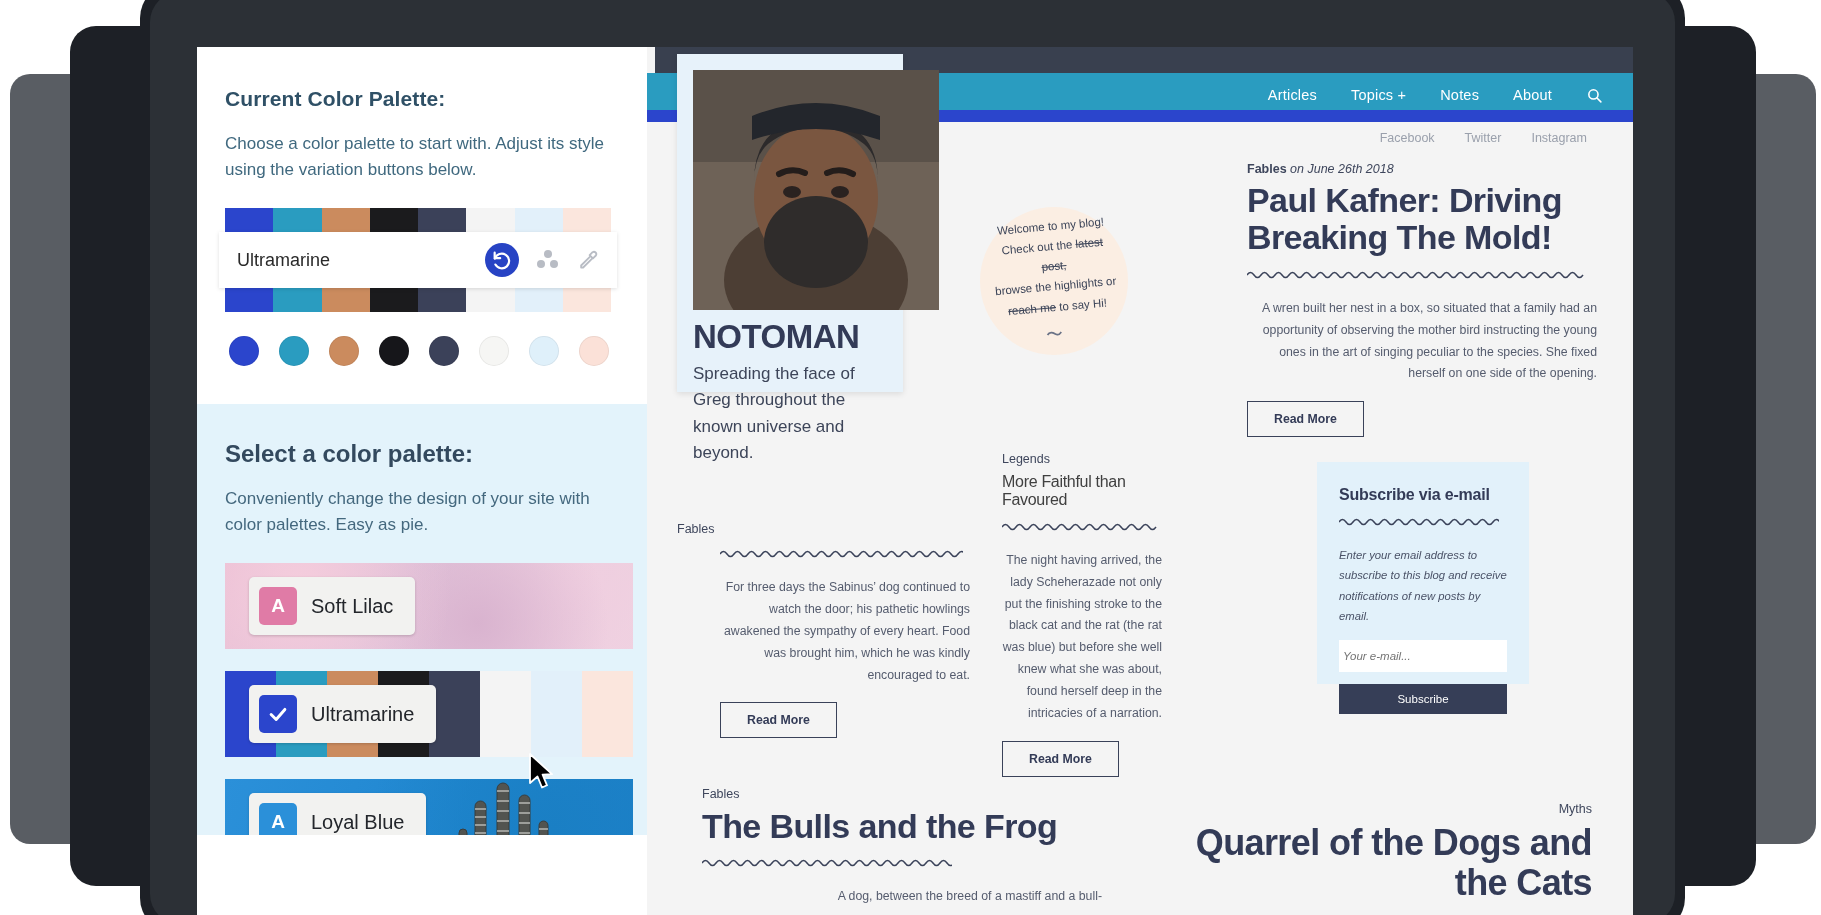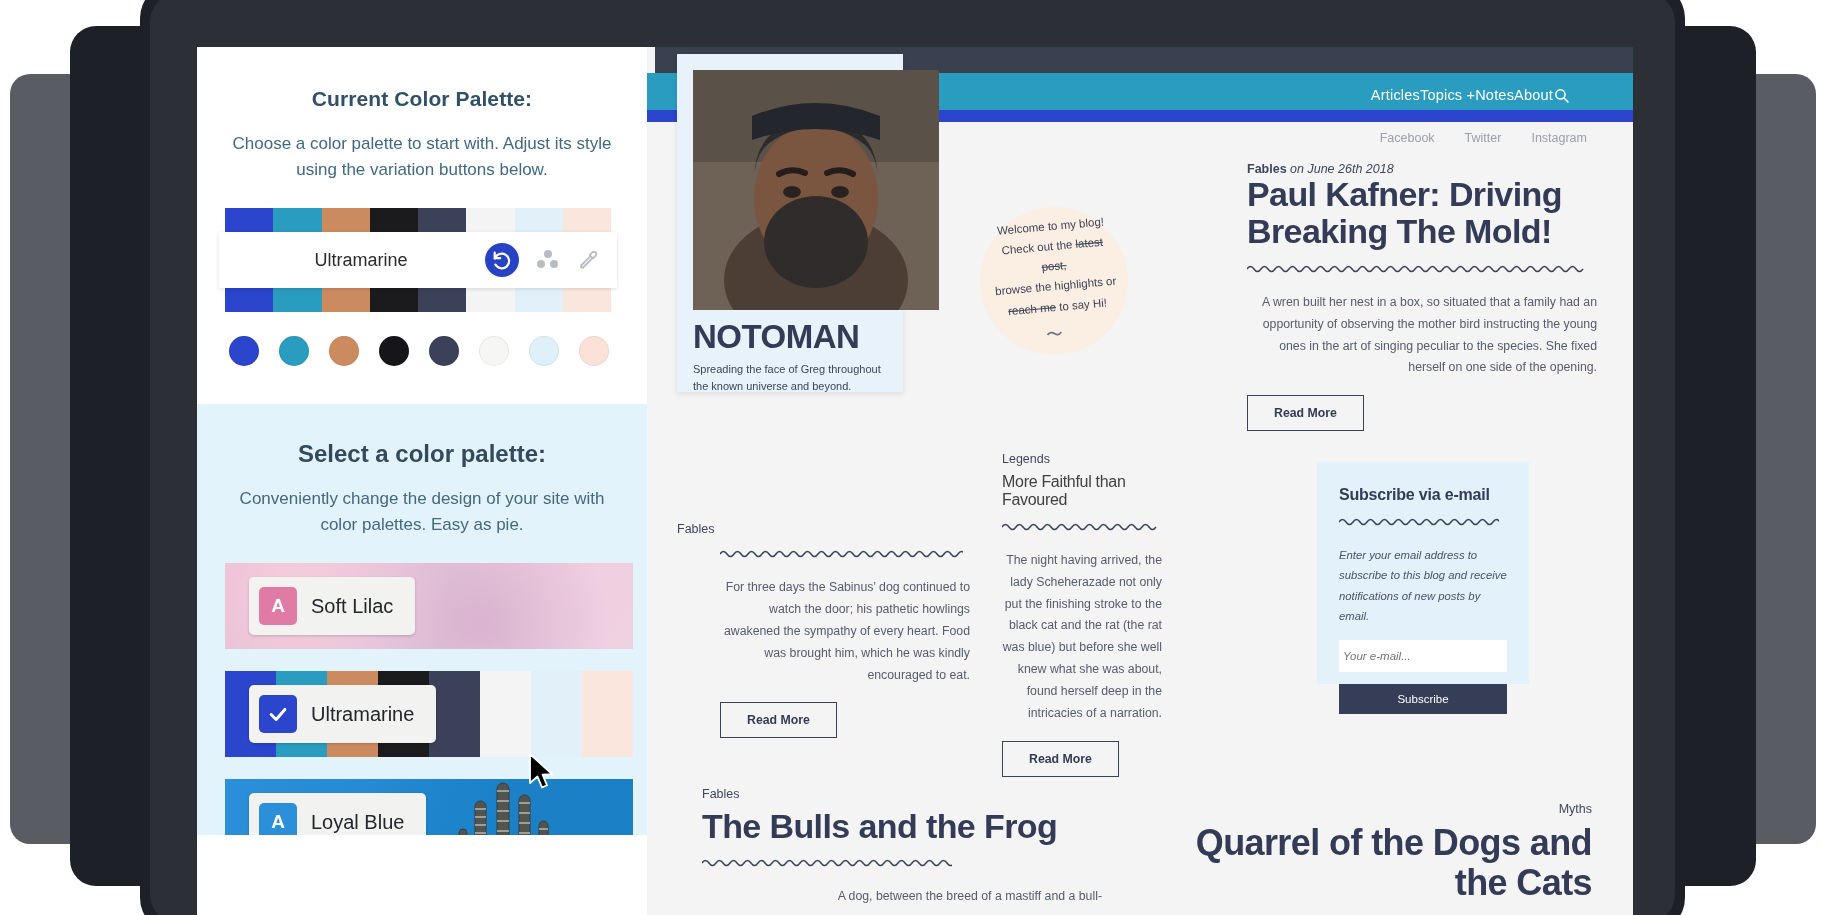--- a/index.html
+++ b/index.html
@@ -45,21 +45,20 @@
     width: 1436px; height: 868px;
     background: #ffffff;
     overflow: hidden;
   }
 
   
   .customizer {
     position: absolute; left: 0; top: 0; width: 450px; height: 788px;
     background: #e5e5e5;
     overflow: hidden;
-    text-align: center;
   }
   .cz-top { padding: 40px 28px 38px 28px; background:#fff; }
   .cz-title {
     font-size: 21px; font-weight: bold; color: #2f5066; letter-spacing: .1px;
     margin-bottom: 20px;
   }
   .cz-desc {
     font-size: 17px; line-height: 1.5; color: #40697f;
   }
   .palette-strip-wrap { margin-top: 26px; position: relative; }
@@ -145,34 +144,34 @@
   .check { width: 22px; height: 22px; }
 
   .cursor { position: absolute; left: 330px; top: 705px; z-index: 20; width: 28px; height: 40px; }
 
   
   .preview { position: absolute; left: 450px; top: 0; width: 986px; height: 868px; background: #f4f4f4; }
   .hdr-stack { position: absolute; left: 0; top: 0; width: 986px; }
   .hdr-dark { position: absolute; left: 8px; top: 0; width: 978px; height: 42px; background: #39404f; }
   .hdr-teal { position: absolute; left: 0; top: 26px; width: 986px; height: 44px; background: #2a9cc0; display: flex; align-items: center; justify-content: flex-end; }
   .hdr-blue { position: absolute; left: 0; top: 63px; width: 986px; height: 12px; background: #2b45cc; }
-  .nav { display: flex; align-items: center; padding-right: 63px; }
+  .nav { display: flex; align-items: center; gap: 34px; padding-right: 30px; }
   .nav a { color: #ffffff; font-size: 14.5px; text-decoration: none; letter-spacing: .2px; }
   .search-ic { width: 17px; height: 17px; }
   .social { position: absolute; left: 0; top: 84px; width: 986px; display: flex; justify-content: flex-end; gap: 30px; padding-right: 46px; }
   .social span { font-size: 12.5px; color: #9aa0ac; }
 
   .profile-card {
     position: absolute; left: 30px; top: 7px; width: 226px; height: 338px;
     background: #e7f2fa; box-shadow: 0 2px 6px rgba(0,0,0,.10);
     padding: 16px 16px 0 16px;
   }
   .photo { width: 246px; height: 240px; position: relative; overflow: hidden; background:#7a6a5c; }
   .brand { font-size: 33px; font-weight: bold; letter-spacing: -0.5px; color: #333b57; margin-top: 8px; }
-  .tagline { font-size: 11px; line-height: 1.55; color: #3d4559; margin-top: 5px; }
+  .tagline { font-size: 17px; line-height: 1.55; color: #3d4559; margin-top: 5px; }
 
   .blob {
     position: absolute; left: 333px; top: 160px; width: 148px; height: 148px;
     background: #fbeee3; border-radius: 50%;
     display: flex; flex-direction: column; align-items: center; justify-content: center;
     text-align: center;
   }
   .blob p { font-size: 11.5px; line-height: 1.75; color: #3d4559; transform: rotate(-5deg); padding: 0 12px; }
   .blob .strike { text-decoration: line-through; }
   .blob .tilde { font-size: 17px; color: #6b7387; margin-top: 6px; transform: rotate(-5deg); }
@@ -399,21 +398,21 @@
           <span>browse the highlights or</span><br>
           <span class="strike">reach me</span><span> to say Hi!</span>
         </p>
         <div class="tilde">〜</div>
       </div>
 
       <div class="art" style="left:600px; top:115px; width:350px;">
         <div class="kicker">
           <b>Fables</b><i> on </i><i>June 26th 2018</i>
         </div>
-        <div class="h-big" style="margin-top:0;">Paul Kafner: Driving Breaking The Mold!</div>
+        <div class="h-big" style="margin-top:6px;">Paul Kafner: Driving Breaking The Mold!</div>
         <svg class="wavy" style="width:340px;" viewBox="0 0 340 10" preserveAspectRatio="none">
           <path d="M0 5 q3.5 -5 7 0 t7 0 t7 0 t7 0 t7 0 t7 0 t7 0 t7 0 t7 0 t7 0 t7 0 t7 0 t7 0 t7 0 t7 0 t7 0 t7 0 t7 0 t7 0 t7 0 t7 0 t7 0 t7 0 t7 0 t7 0 t7 0 t7 0 t7 0 t7 0 t7 0 t7 0 t7 0 t7 0 t7 0 t7 0 t7 0 t7 0 t7 0 t7 0 t7 0 t7 0 t7 0 t7 0 t7 0 t7 0 t7 0 t7 0 t7 0" fill="none" stroke="#3a4259" stroke-width="1.5"></path>
         </svg>
         <div class="body-txt">A wren built her nest in a box, so situated that a family had an opportunity of observing the mother bird instructing the young ones in the art of singing peculiar to the species. She fixed herself on one side of the opening.</div>
         <div class="readmore">Read More</div>
       </div>
 
       <div class="art" style="left:30px; top:475px; width:295px;">
         <div class="kicker">Fables</div>
         <svg class="wavy" style="width:243px; margin-left:43px;" viewBox="0 0 243 10" preserveAspectRatio="none">

